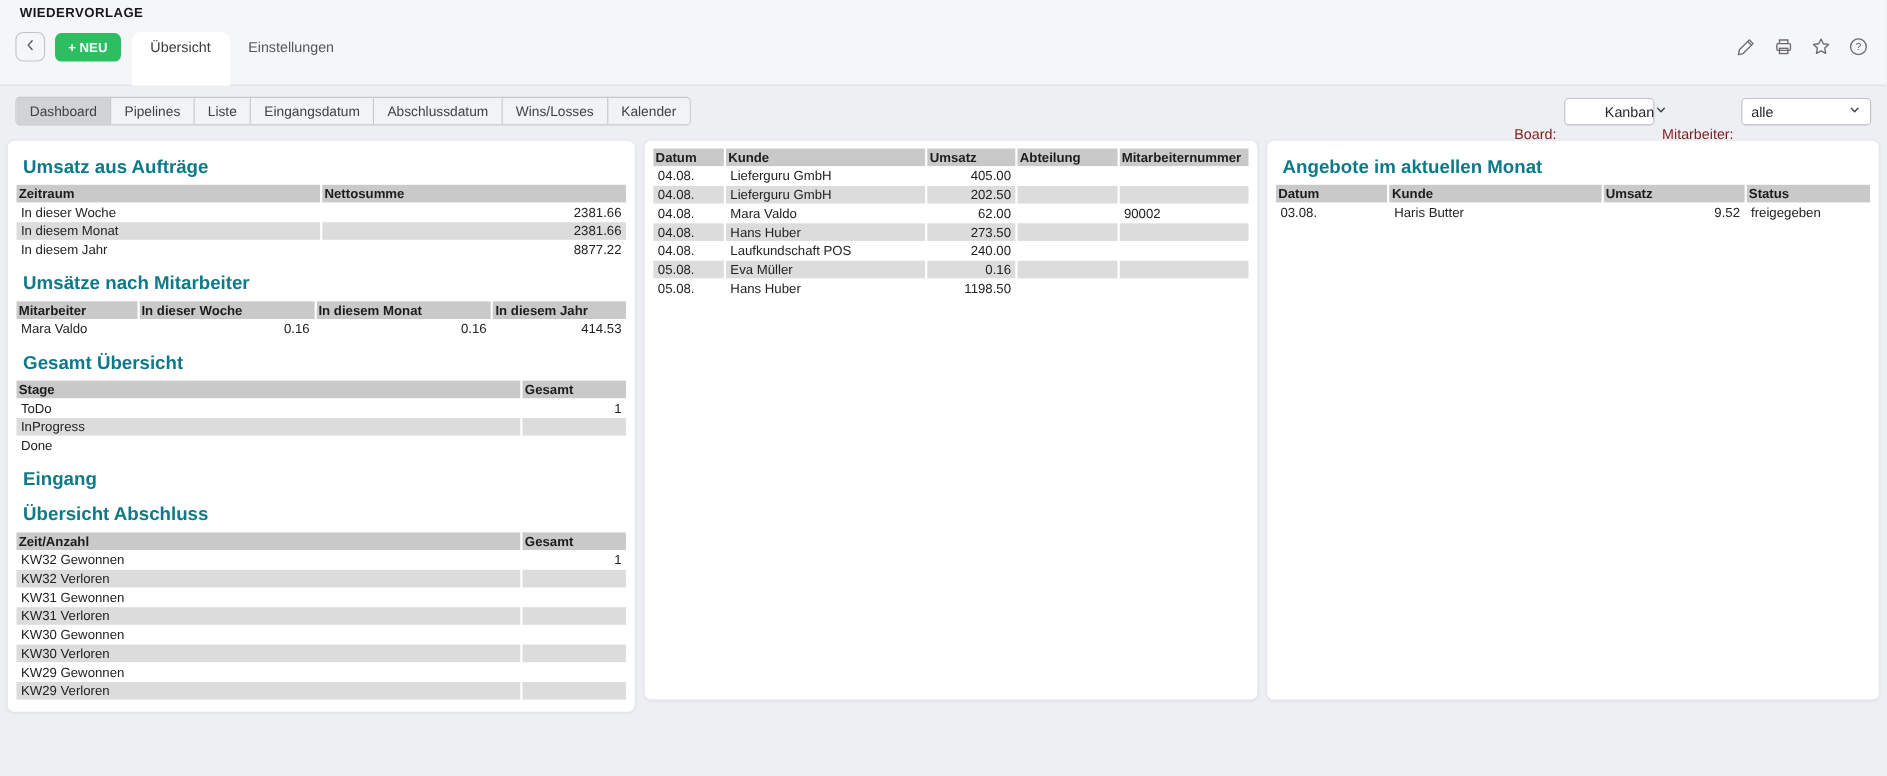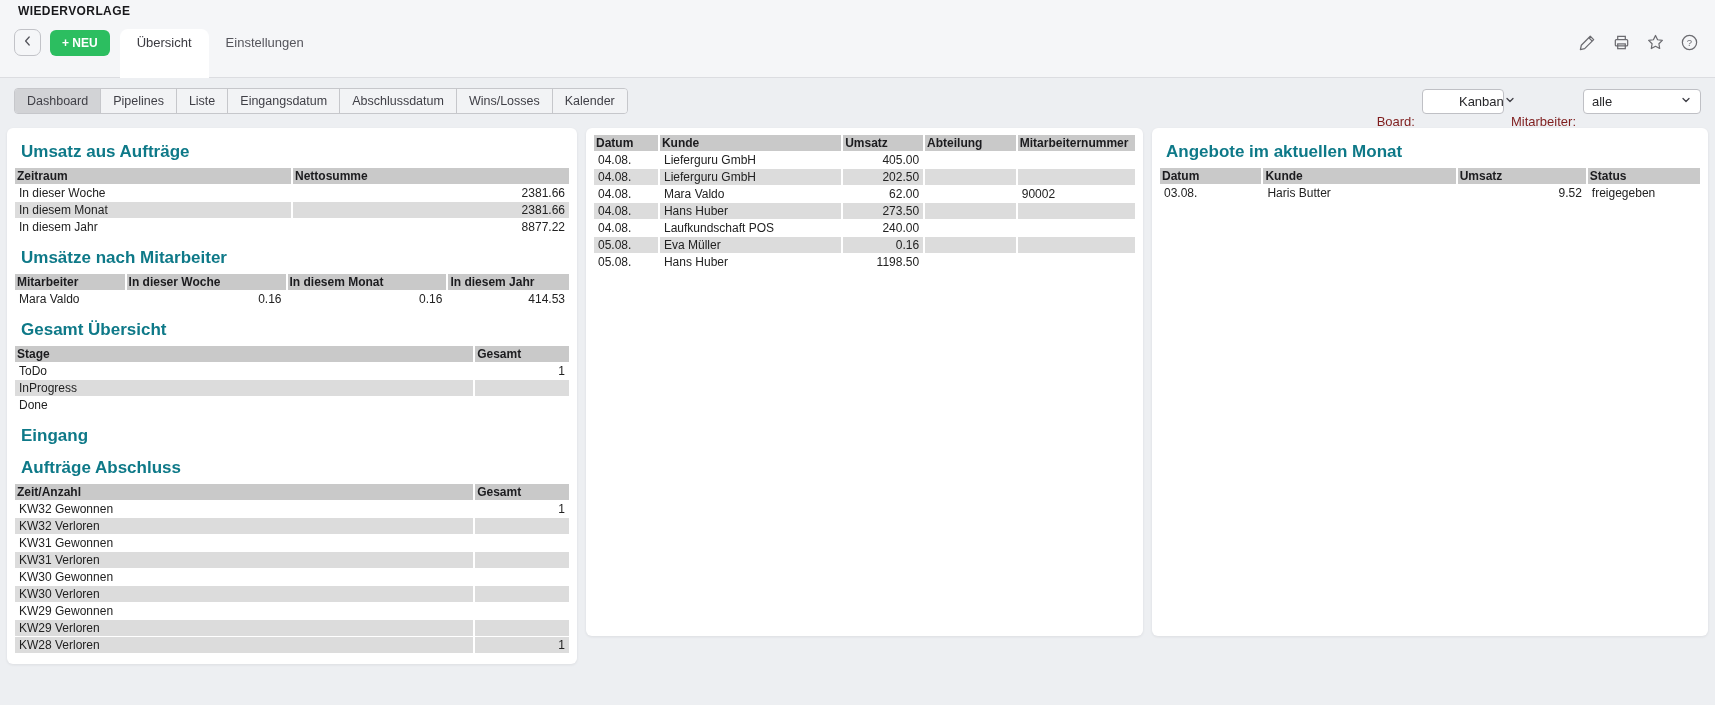--- a/index.html
+++ b/index.html
@@ -217,21 +217,21 @@
             </tr>
             <tr>
               <td style="text-align: left;">Done</td>
               <td style="text-align: right;"></td>
             </tr>
           </tbody>
         </table>
 
       <h2>Eingang</h2>
 
-      <h2>Aufträge Abschluss</h2>
+      <h2>Übersicht Abschluss</h2>
       <table>
           <colgroup>
             <col style="width: 83%;">
             <col style="width: 17%;">
           </colgroup>
           <thead>
             <tr>
               <th>Zeit/Anzahl</th>
               <th>Gesamt</th>
             </tr>
@@ -261,24 +261,20 @@
               <td style="text-align: left;">KW30 Verloren</td>
               <td style="text-align: right;"></td>
             </tr>
             <tr>
               <td style="text-align: left;">KW29 Gewonnen</td>
               <td style="text-align: right;"></td>
             </tr>
             <tr class="alt">
               <td style="text-align: left;">KW29 Verloren</td>
               <td style="text-align: right;"></td>
-            </tr>
-            <tr class="alt">
-              <td style="text-align: left;">KW28 Verloren</td>
-              <td style="text-align: right;">1</td>
             </tr>
           </tbody>
         </table>
     </section>
 
     <section class="panel panel-2">
       <table>
           <colgroup>
             <col style="width: 12%;">
             <col style="width: 34%;">

